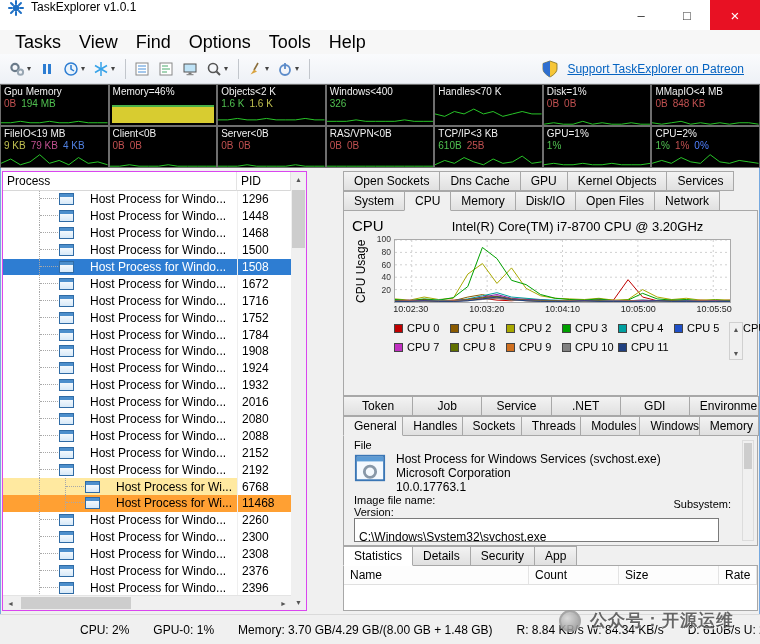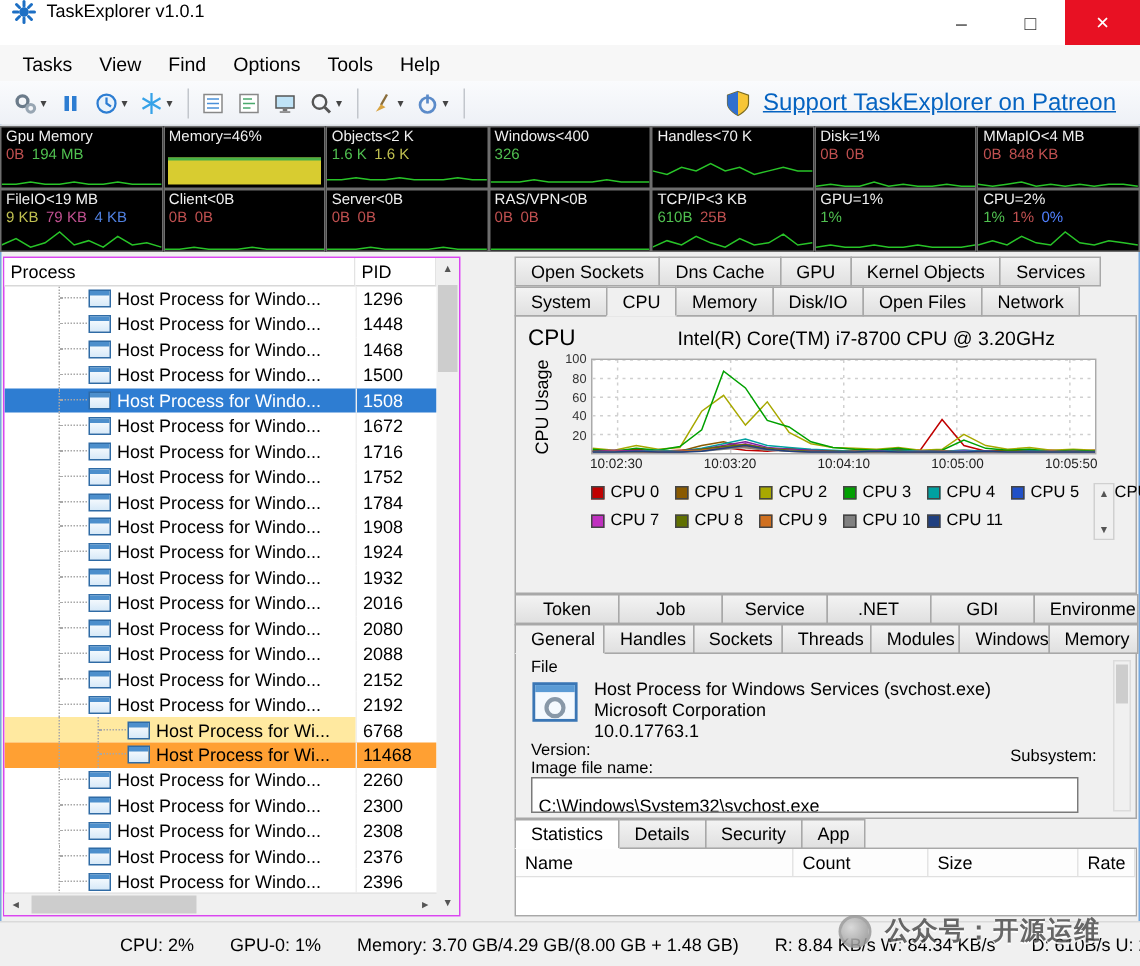--- a/index.html
+++ b/index.html
@@ -13,30 +13,30 @@
   }
   
   .titlebar { height:30px; background:#fff; display:flex; align-items:flex-start; padding-left:8px; flex:0 0 auto; }
   .app-icon svg { width:16px; height:16px; display:block; }
   .title-text { margin-left:7px; font-size:12px; }
   .tb-controls { margin-left:auto; display:flex; height:100%; }
   .tb-btn { width:46px; height:100%; display:flex; align-items:center; justify-content:center; font-size:13px; color:#333; }
   .tb-close { width:50px; background:#e81123; color:#fff; font-size:15px; }
   
   .menubar { height:24px; background:#f7f7f7; display:flex; align-items:center; padding-left:6px; flex:0 0 auto; }
-  .menu-item { padding:3px 9px; font-size:13px; }
+  .menu-item { padding:3px 9px; font-size:18px; }
   
   .toolbar { height:30px; background:linear-gradient(#fafbfd,#eef1f6); display:flex; align-items:center; padding:0 6px; flex:0 0 auto; border-bottom:1px solid #d9dde3; }
   .tool-btn { height:24px; display:flex; align-items:center; padding:0 3px; margin-right:2px; border-radius:2px; }
   .tool-btn svg { width:16px; height:16px; display:block; }
   .tool-btn .dd { font-size:8px; color:#444; margin-left:2px; }
   .tool-sep { width:1px; height:20px; background:#c2c6cc; margin:0 5px; }
   .patreon { margin-left:auto; display:flex; align-items:center; gap:8px; padding-right:10px; }
   .patreon .shield svg { width:18px; height:18px; display:block; }
-  .patreon-link { color:#0563c1; text-decoration:underline; font-size:16px; }
+  .patreon-link { color:#0563c1; text-decoration:underline; font-size:12px; }
   
   .tiles { flex:0 0 84px; background:#444; }
   .tile-row { display:grid; grid-template-columns:repeat(7,1fr); height:42px; }
   .tile { background:#000; border:1px solid #6e6e6e; display:flex; flex-direction:column; overflow:hidden; }
   .tile-title { color:#f0f0f0; font-size:10px; line-height:12px; padding:1px 3px 0; white-space:nowrap; overflow:hidden; }
   .tile-values { font-size:10px; line-height:11px; padding:0 3px; display:flex; gap:5px; white-space:nowrap; overflow:hidden; }
   .tile-graph { flex:1; min-height:8px; }
   .tile-graph svg { width:100%; height:100%; display:block; }
   .tile-graph.membar { display:flex; align-items:flex-end; padding:1px 2px 2px; }
   .mem-fill { width:100%; height:76%; background:#d8cc30; border-top:2px solid #48b048; }
@@ -50,21 +50,21 @@
   .lp-h-pid { grid-column:2; grid-row:1; }
   .lp-rows { grid-column:1 / span 2; grid-row:2; overflow:hidden; }
   .prow { display:flex; height:16.9px; align-items:stretch; }
   .pname { flex:1; position:relative; display:flex; align-items:center; overflow:hidden; padding-left:56px; }
   .pname.lvl1 { padding-left:82px; }
   .guide { position:absolute; top:0; bottom:0; border-left:1px dotted #a8a8a8; }
   .g1 { left:36px; } .g2 { left:62px; }
   .picon { flex:0 0 15px; height:12px; border:1px solid #2f6ba5; background:linear-gradient(#ffffff,#d7e9f8); position:relative; margin-right:4px; }
   .picon::before { content:""; position:absolute; left:-20px; top:4px; width:18px; border-top:1px dotted #a8a8a8; }
   .picon::after { content:""; position:absolute; left:0; right:0; top:0; height:3px; background:#4d8fcc; }
-  .plabel { font-size:12px; white-space:nowrap; overflow:hidden; }
+  .plabel { font-size:12px; white-space:nowrap; overflow:hidden;margin-left:12px; }
   .ppid { flex:0 0 54px; display:flex; align-items:center; padding-left:4px; border-left:1px solid #efefef; font-size:12px; }
   .state-selected .pname, .state-selected .ppid { background:#2e7dd2; color:#fff; }
   .state-orange .pname, .state-orange .ppid { background:#ffa033; }
   .state-yellow .pname { background:#ffe9a0; }
   
   .lp-vscroll { grid-column:3; grid-row:1 / span 3; background:#f0f0f0; display:flex; flex-direction:column; }
   .sarr { height:15px; flex:0 0 15px; display:flex; align-items:center; justify-content:center; font-size:7px; color:#555; background:#f0f0f0; }
   .sarr.up::before { content:"▲"; } .sarr.down::before { content:"▼"; }
   .sarr.left::before { content:"◄"; } .sarr.right::before { content:"►"; }
   .sarr.left,.sarr.right { width:15px; height:100%; flex:0 0 15px; }
@@ -804,22 +804,22 @@
               <rect x="3" y="5" width="28" height="5" fill="#5b9bd5"></rect>
               <circle cx="17" cy="21" r="6" fill="none" stroke="#8898a8" stroke-width="3"></circle>
             </svg>
         </span>
         <div class="file-lines">
           <div>Host Process for Windows Services (svchost.exe)</div>
           <div>Microsoft Corporation</div>
           <div>10.0.17763.1</div>
         </div>
       </div>
+      <div class="meta">Image file name:</div>
       <div class="meta">Version:</div>
-      <div class="meta">Image file name:</div>
       <div class="path-field">C:\Windows\System32\svchost.exe</div>
       <div class="subsystem">Subsystem:</div>
       <div class="gen-vscroll">
           <div class="gthumb"></div>
         </div>
     </div>
 
     <div class="tabbar statsbar">
         <span class="tab active">Statistics</span>
         <span class="tab">Details</span>

